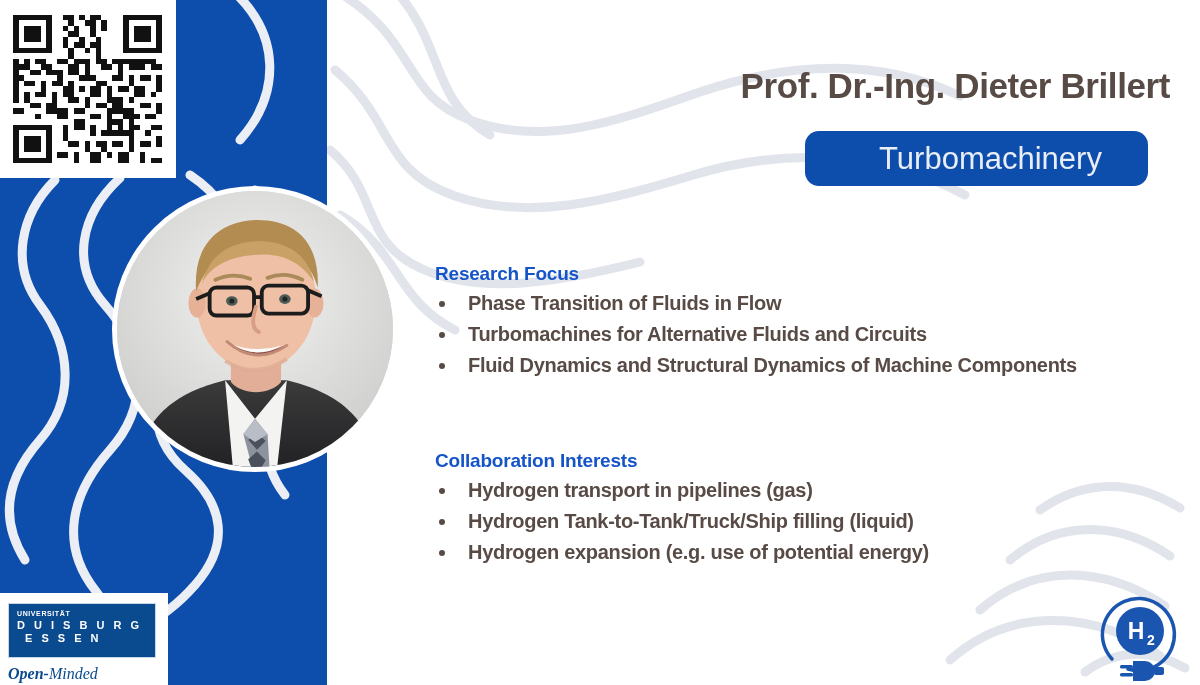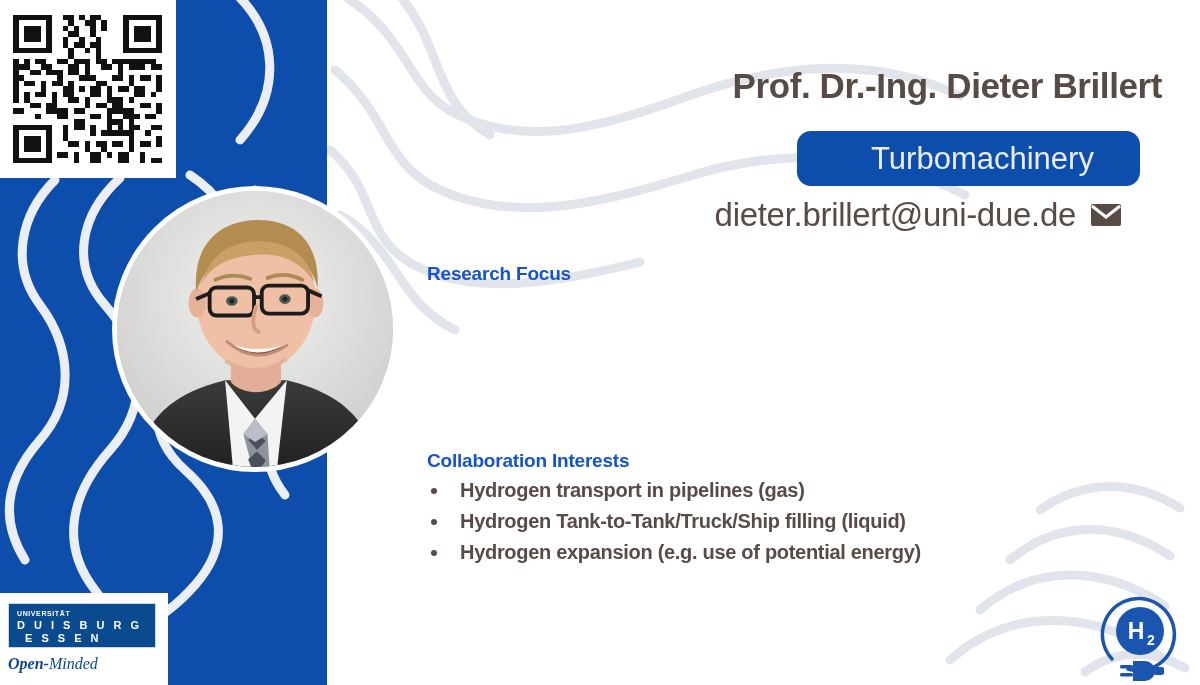--- a/index.html
+++ b/index.html
@@ -35,21 +35,21 @@
     position:absolute;left:6px;top:9px;width:163px;height:160px;
   }
   .logo-plate{
     position:absolute;left:0;bottom:0;width:168px;height:92px;
     background:#ffffff;
   }
   .ude-logo{
     position:absolute;left:8px;top:10px;width:150px;height:72px;
   }
   .ude-box{
-    width:148px;height:45px;background:#0a4a8f;
+    width:148px;height:55px;background:#0a4a8f;
     border:1px solid #c9d6e4;
     box-sizing:border-box;
     padding:6px 0 0 8px;
   }
   .ude-l1{
     color:#ffffff;font-size:7px;font-weight:bold;letter-spacing:0.6px;
     font-family:"Liberation Sans", sans-serif;line-height:8px;
   }
   .ude-l2{
     color:#ffffff;font-size:11px;font-weight:bold;letter-spacing:3px;
@@ -71,21 +71,21 @@
     border-radius:50%;
     border:5px solid #ffffff;
     box-sizing:border-box;
     overflow:hidden;
     background:#d8d8d8;
   }
   .portrait svg{display:block;width:100%;height:100%;}
 
   
   .right{
-    position:absolute;left:322px;top:0;width:870px;height:685px;
+    position:absolute;left:330px;top:0;width:870px;height:685px;
   }
   .name{
     position:absolute;left:0;top:66px;width:840px;
     text-align:right;
     color:#584b46;
     font-size:35px;
     font-weight:bold;
     letter-spacing:-0.4px;
     white-space:nowrap;
   }
@@ -381,30 +381,28 @@
       <path d="M112,176 q32,20 64,-2" stroke="#dda991" stroke-width="4" fill="none" opacity="0.7"></path>
     </svg>
   </div>
 
   <div class="right">
 
     <div class="name">Prof. Dr.-Ing. Dieter Brillert</div>
 
     <div class="badge">Turbomachinery</div>
 
-    <div class="email-row">
-      <span class="email-text">dieter.brillert@uni-due.de</span>
-      <svg class="mail-icon" viewBox="0 0 32 24" xmlns="http://www.w3.org/2000/svg">
-        <rect x="1" y="1" width="30" height="22" rx="2" fill="#584b46"></rect>
-        <path d="M2,3 L16,14 L30,3" fill="none" stroke="#ffffff" stroke-width="3"></path>
-      </svg>
-    </div>
 
     <div class="section sec-research">
       <div class="sec-title">Research Focus</div>
+      <ul class="bullets">
+        <li>Phase Transition of Fluids in Flow</li>
+        <li>Turbomachines for Alternative Fluids and Circuits</li>
+        <li>Fluid Dynamics and Structural Dynamics of Machine Components</li>
+      </ul>
     </div>
 
     <div class="section sec-collab">
       <div class="sec-title">Collaboration Interests</div>
       <ul class="bullets">
         <li>Hydrogen transport in pipelines (gas)</li>
         <li>Hydrogen Tank-to-Tank/Truck/Ship filling (liquid)</li>
         <li>Hydrogen expansion (e.g. use of potential energy)</li>
       </ul>
     </div>

